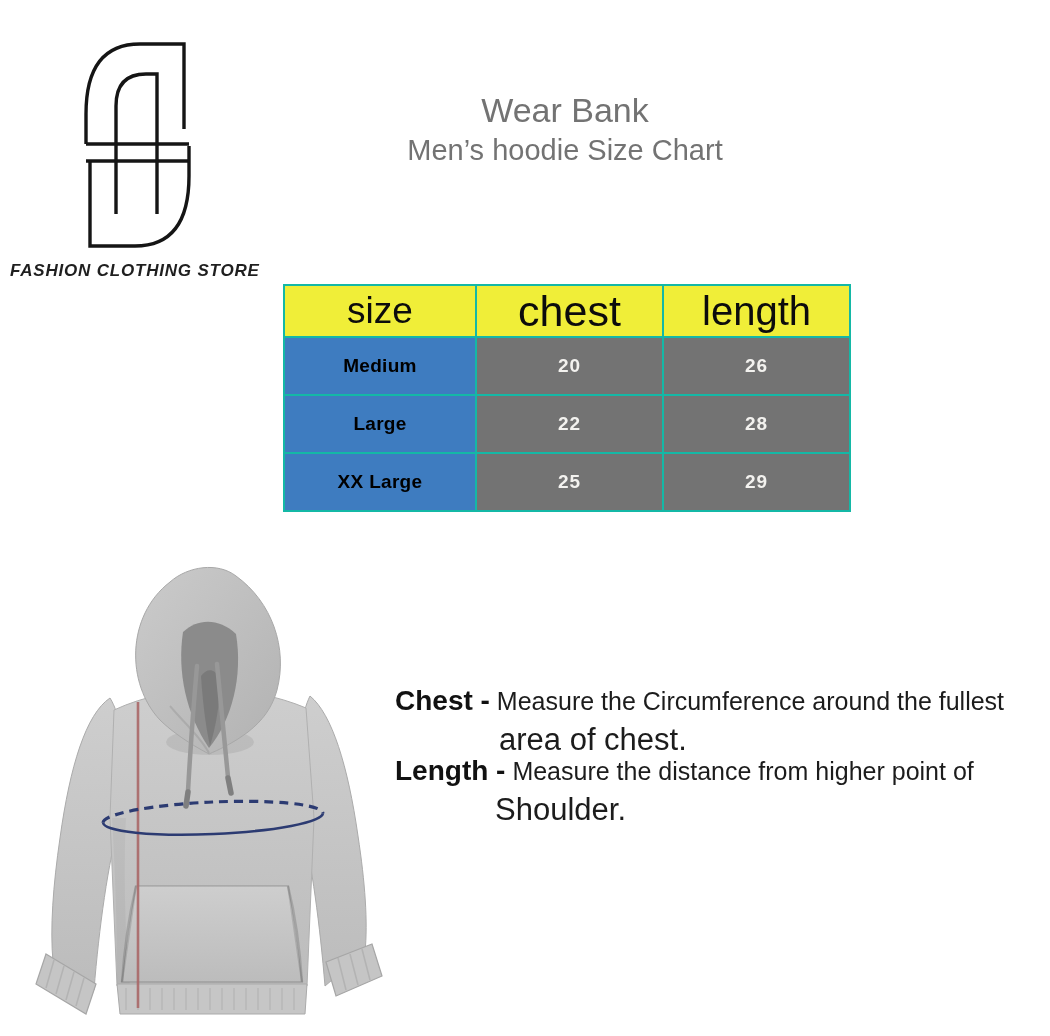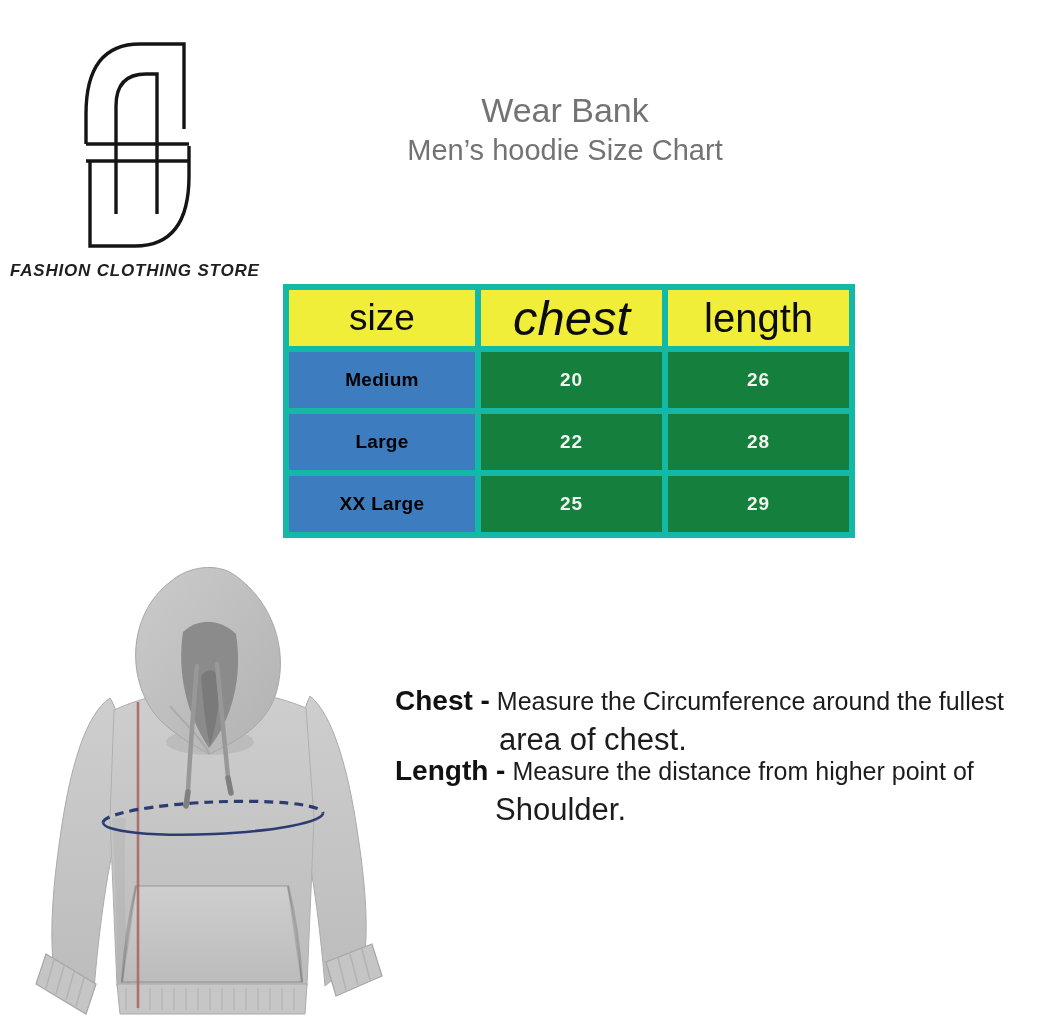--- a/index.html
+++ b/index.html
@@ -16,28 +16,28 @@
   }
   
   .title{position:absolute;left:290px;top:92px;width:550px;text-align:center;color:#737373;}
   .title .t1{font-size:34px;line-height:37px;font-weight:400;}
   .title .t2{font-size:29px;line-height:33px;font-weight:400;margin-top:5px;}
   
   .size-table{
     position:absolute;left:283px;top:284px;width:566px;
     border-collapse:collapse;table-layout:fixed;
   }
-  .size-table th,.size-table td{border:6px solid #14b8a6;text-align:center;padding:0;overflow:hidden;}
+  .size-table th,.size-table td{border:2px solid #14b8a6;text-align:center;padding:0;overflow:hidden;}
   .size-table th{height:50px;background:#f0ee38;color:#0c0c0c;font-weight:400;}
   .h-size{font-size:37px;}
-  .h-chest{font-size:49px;font-style:italic;}
+  .h-chest{font-size:43px;}
   .h-length{font-size:40px;}
   .size-table td{height:56px;font-weight:bold;font-size:19px;}
   td.sz{background:#3e7cc0;color:#000000;letter-spacing:0.3px;}
-  td.val{background:#15803d;color:#f3f2ef;letter-spacing:1px;}
+  td.val{background:#737373;color:#f3f2ef;letter-spacing:1px;}
   
   .notes{position:absolute;left:395px;top:685px;width:655px;overflow:hidden;}
   .nl1{white-space:nowrap;font-size:25px;line-height:31px;}
   .term{font-weight:bold;font-size:28px;color:#111;}
   .nl2{font-size:31px;line-height:31px;margin:7px 0 0 104px;}
   .note2{}
   .note2 .nl2{margin-left:100px;}
   
   .hoodie{position:absolute;left:20px;top:556px;width:380px;height:470px;}
 </style>

